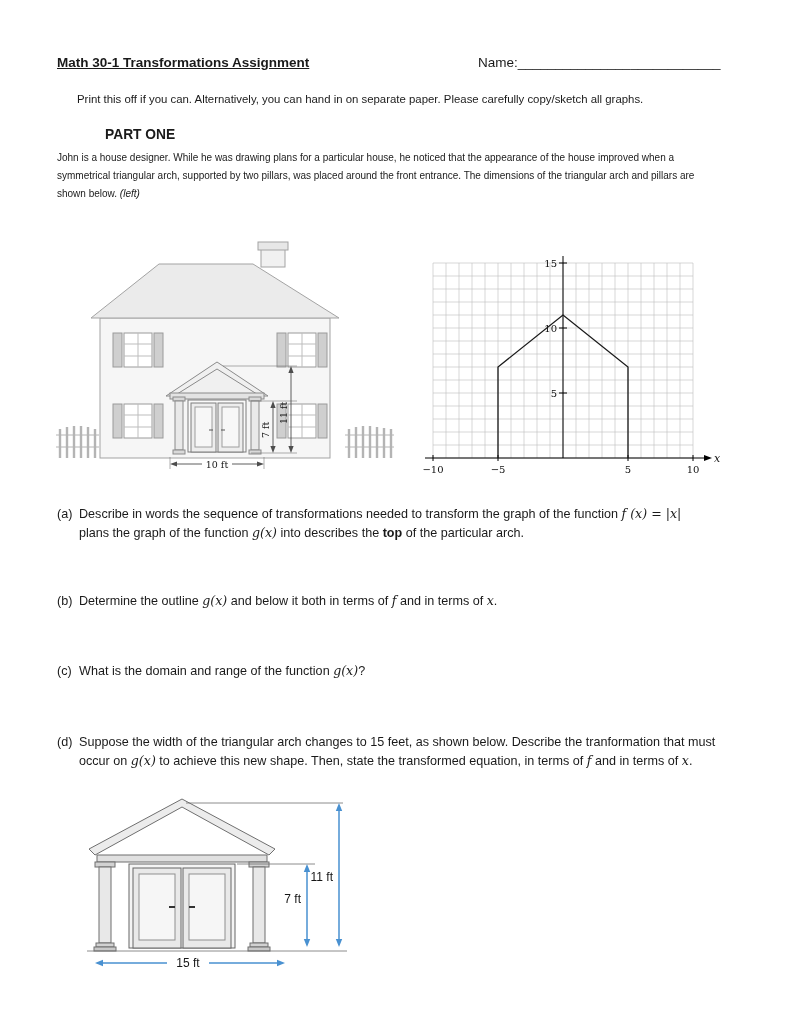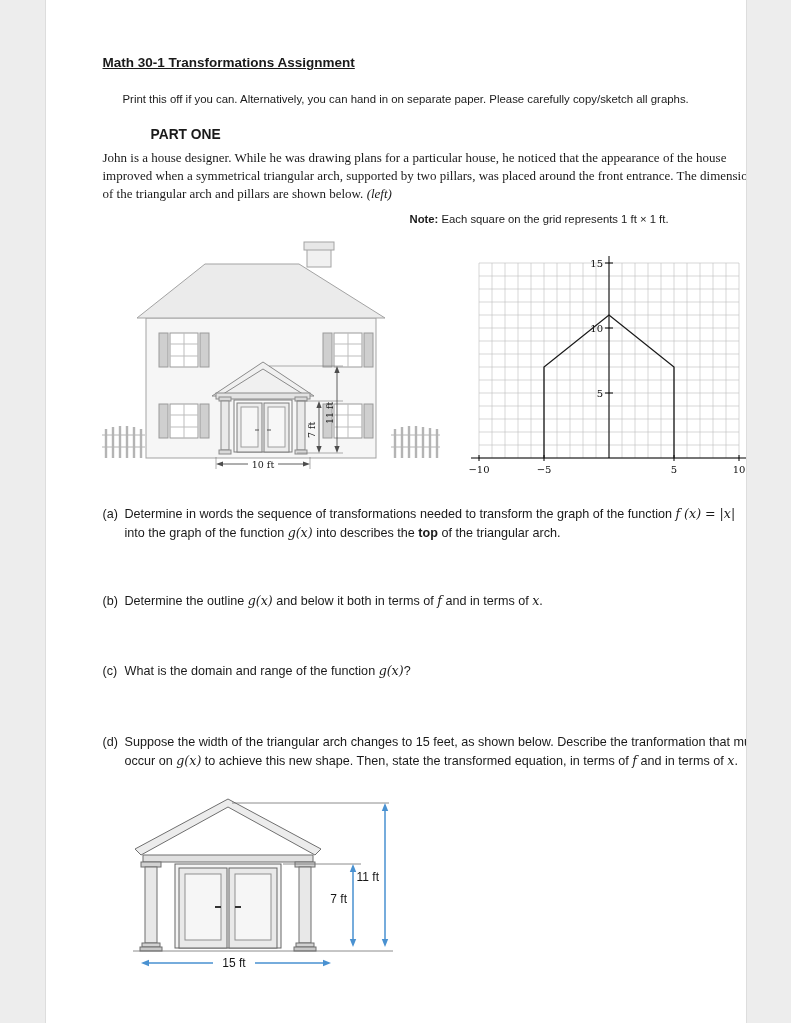--- a/index.html
+++ b/index.html
@@ -1,48 +1,48 @@
 <!DOCTYPE html>
 <html><head>
 <meta charset="utf-8">
 <style>
   * { box-sizing: border-box; }
   html,body { margin:0; padding:0; background:#ededed; }
   body { font-family:"Liberation Sans", sans-serif; color:#1a1a1a; }
-  .page { position:relative; width:700px; height:1023px; background:#ffffff; margin:0 auto; overflow:hidden; outline:1px solid #ddd; }
+  .page { position:relative; width:791px; height:1023px; background:#ffffff; margin:0 auto; overflow:hidden; outline:1px solid #ddd; }
   .abs { position:absolute; }
   .title { font-size:13.5px; font-weight:bold; text-decoration:underline; }
   .name { font-size:13.5px; }
   .intro { font-size:11.4px;padding-left:20px; }
   .heading { font-size:13.8px; font-weight:bold;padding-left:48px; }
-  .body-text { font-size:13px; line-height:18px;font-family:Liberation Serif, serif; }
+  .body-text { font-size:10px; line-height:18px; }
   .caption { font-size:11.3px; line-height:15.5px; }
   .em { font-style:italic; }
   .bold { font-weight:bold; }
   .math { font-family:"DejaVu Serif", serif; font-style:italic;margin-top:36px; }
   .question { position:absolute; font-size:12.6px; line-height:18.5px; padding-left:22px; }
   .qlabel { position:absolute; left:0; top:0; }
   .fig-label-serif { font-size:9.5px; font-family:"DejaVu Serif", serif; fill:#161616; }
   .fig-label-sans  { font-size:12px;  font-family:"Liberation Sans", sans-serif; fill:#161616; }
 </style>
 </head>
 <body>
 
 <div class="page">
 
   <div class="abs title" style="left:57px; top:55px;">Math 30-1 Transformations Assignment</div>
+  <div class="abs name" style="left:478px; top:55px;">Name:___________________________</div>
 
   <div class="abs intro" style="left:57px; top:93px; width:700px;">Print this off if you can.  Alternatively, you can hand in on separate paper.  Please carefully copy/sketch all graphs.</div>
 
   <div class="abs heading" style="left:57px; top:127px;">PART ONE</div>
 
   <div class="abs body-text" style="left:57px; top:149px; width:668px;"><span>John is a house designer. While he was drawing plans for a particular house, he noticed that the appearance of the house improved when a symmetrical triangular arch, supported by two pillars, was placed around the front entrance. The dimensions of the triangular arch and pillars are shown below. </span><span class="em">(left)</span></div>
 
   <div class="abs caption" style="left:364px; top:212px; width:420px;">
-    <div><span class="bold">Note:</span><span> Each square on the grid represents 1 ft × 1 ft.</span></div>
   </div>
 
   <svg class="abs" style="left:55px; top:238px;" width="340" height="235" viewBox="0 0 340 235">
     <g stroke="#b4b4b4" fill="none">
       <path stroke-width="1" d="M1 197 H44 M1 209 H44"></path>
       <path stroke-width="2.4" d="M5 191 V220 M12 189 V220 M19 188 V220 M26 188 V220 M33 189 V220 M40 191 V220"></path>
     </g>
     <g stroke="#b4b4b4" fill="none">
       <path stroke-width="1" d="M290 197 H339 M290 209 H339"></path>
       <path stroke-width="2.4" d="M294 191 V220 M301 189 V220 M308 188 V220 M315 188 V220 M322 189 V220 M329 190 V220 M336 191 V220"></path>
@@ -186,21 +186,21 @@
       <text x="139" y="144.5" text-anchor="end" font-size="10" font-family="DejaVu Serif, serif" fill="#111">5</text>
       <line x1="141" y1="76" x2="149" y2="76" stroke="#000"></line>
       <text x="139" y="79.5" text-anchor="end" font-size="10" font-family="DejaVu Serif, serif" fill="#111">10</text>
       <line x1="141" y1="11" x2="149" y2="11" stroke="#000"></line>
       <text x="139" y="14.5" text-anchor="end" font-size="10" font-family="DejaVu Serif, serif" fill="#111">15</text>
       <text x="296" y="210" font-size="11" font-style="italic" font-family="DejaVu Serif, serif" fill="#111">x</text>
       <polyline points="80,206 80,115 145,63 210,115 210,206" fill="none" stroke="#1a1a1a" stroke-width="1.3"></polyline>
     </svg>
 
   <div class="question" style="left:57px; top:505px; width:640px;">
-    <span class="qlabel">(a)</span><span>Determine in words the sequence of transformations needed to transform the graph of the function </span><span class="math">f (x) = |x|</span><span> into the graph of the function </span><span class="math">g(x)</span><span> into describes the </span><span class="bold">top</span><span> of the triangular arch.</span>
+    <span class="qlabel">(a)</span><span>Describe in words the sequence of transformations needed to transform the graph of the function </span><span class="math">f (x) = |x|</span><span> plans the graph of the function </span><span class="math">g(x)</span><span> into describes the </span><span class="bold">top</span><span> of the particular arch.</span>
   </div>
 
   <div class="question" style="left:57px; top:592px; width:700px;">
     <span class="qlabel">(b)</span><span>Determine the outline </span><span class="math">g(x)</span><span> and below it both in terms of </span><span class="math">f</span><span> and in terms of </span><span class="math">x</span><span>.</span>
   </div>
 
   <div class="question" style="left:57px; top:662px; width:700px;">
     <span class="qlabel">(c)</span><span>What is the domain and range of the function </span><span class="math">g(x)</span><span>?</span>
   </div>
 

